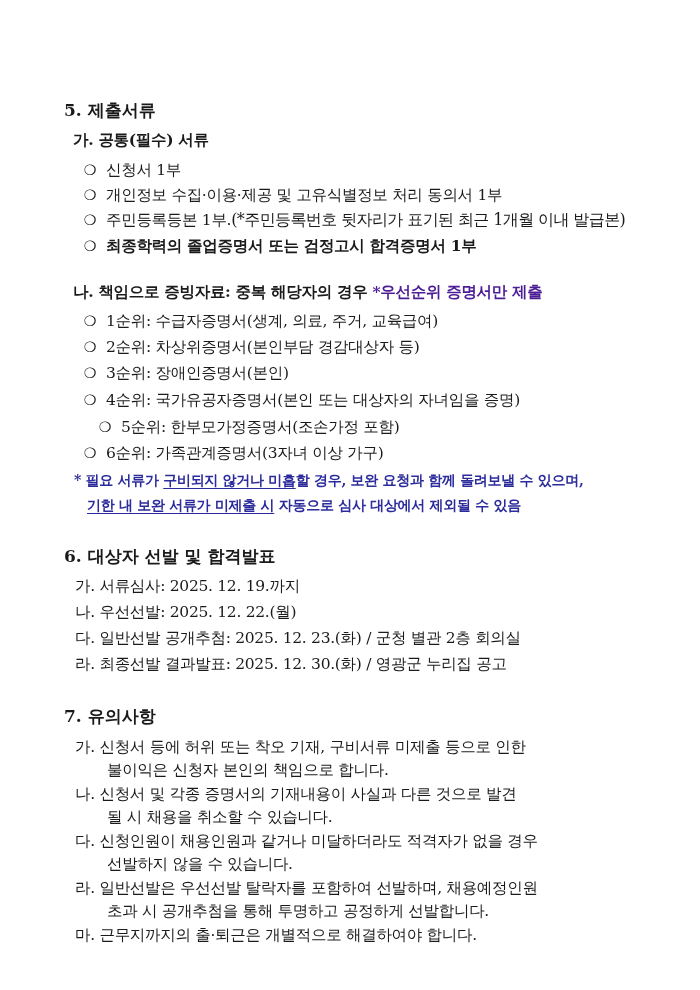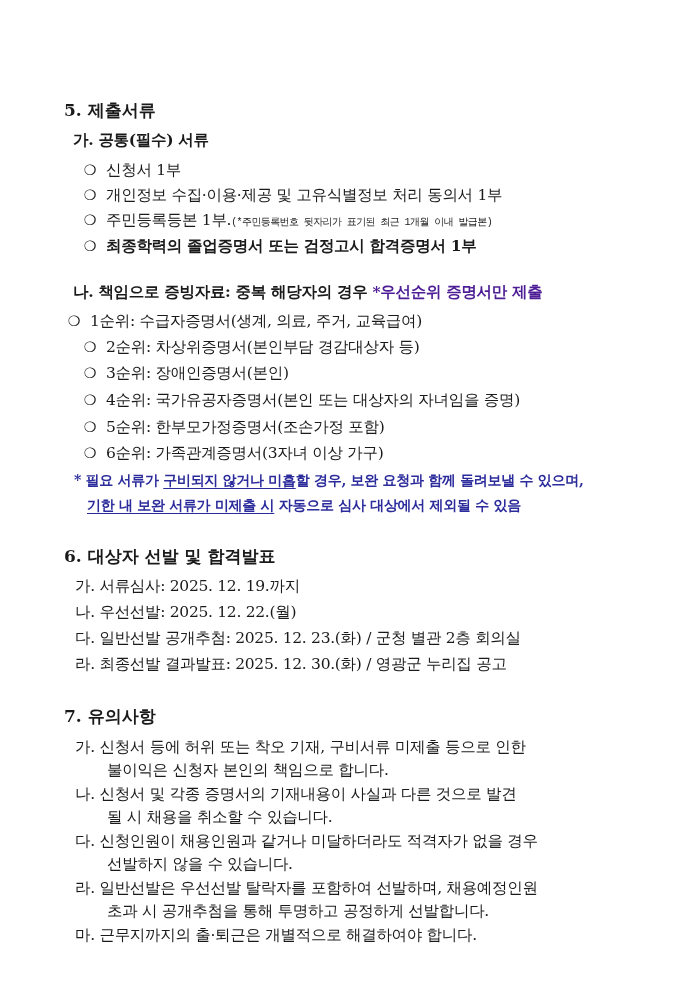--- a/index.html
+++ b/index.html
@@ -10,21 +10,21 @@
   }
   .page { position: absolute; left: 0; top: 0; width: 700px; height: 852px; }
   .ln { position: absolute; white-space: nowrap; font-size: 15.5px; line-height: 20px; letter-spacing: -0.3px; }
   .h1 { font-size: 17px; font-weight: bold; letter-spacing: 0; }
   .h2 { font-weight: bold; }
   .b { font-weight: bold; }
   .bullet { display: inline-block; width: 22px; font-family: "DejaVu Sans", sans-serif; font-size: 14px; }
   .pink { color: #4c1d95; font-weight: bold; }
   .note { color: #2b2b9c; font-weight: bold; font-size: 14px; }
   .u { text-decoration: underline; text-underline-offset: 3px; }
-  .small { font-size: 10px; letter-spacing: -0.6px; font-family: Liberation Mono, monospace; }
+  .small { font-size: 16px; letter-spacing: -0.6px; }
 </style>
 </head>
 <body>
 
 <div class="page">
 
   <div class="ln h1" style="left:64px;top:100px;">5. 제출서류</div>
   <div class="ln h2" style="left:73px;top:130px;">가. 공통(필수) 서류</div>
 
   <div class="ln" style="left:84px;top:160px;">
@@ -38,33 +38,33 @@
   </div>
   <div class="ln b" style="left:84px;top:236px;">
     <span class="bullet">❍</span><span>최종학력의 졸업증명서 또는 검정고시 합격증명서 1부</span>
   </div>
 
   <div class="ln h2" style="left:73px;top:282px;">
     <span>나. 책임으로 증빙자료: 중복 해당자의 경우</span>
     <span class="pink">*우선순위 증명서만 제출</span>
   </div>
 
-  <div class="ln" style="left:68px;top:311px;">
+  <div class="ln" style="left:84px;top:311px;">
     <span class="bullet">❍</span><span>1순위:</span> <span> 수급자증명서(생계, 의료, 주거, 교육급여)</span>
   </div>
   <div class="ln" style="left:84px;top:337px;">
     <span class="bullet">❍</span><span>2순위:</span> <span>차상위증명서(본인부담 경감대상자 등)</span>
   </div>
   <div class="ln" style="left:84px;top:363px;">
     <span class="bullet">❍</span><span>3순위:</span> <span>장애인증명서(본인)</span>
   </div>
   <div class="ln" style="left:84px;top:390px;">
     <span class="bullet">❍</span><span>4순위:</span> <span>국가유공자증명서(본인 또는 대상자의 자녀임을 증명)</span>
   </div>
-  <div class="ln" style="left:84px;top:417px;">
+  <div class="ln" style="left:99px;top:417px;">
     <span class="bullet">❍</span><span>5순위:</span> <span>한부모가정증명서(조손가정 포함)</span>
   </div>
   <div class="ln" style="left:84px;top:443px;">
     <span class="bullet">❍</span><span>6순위:</span> <span>가족관계증명서(3자녀 이상 가구)</span>
   </div>
 
   <div class="ln note" style="left:74px;top:470px;">
     <span>* 필요 서류가 </span><span class="u">구비되지 않거나 미흡</span><span>할 경우, 보완 요청과 함께 돌려보낼 수 있으며,</span>
   </div>
   <div class="ln note" style="left:87px;top:495px;">

